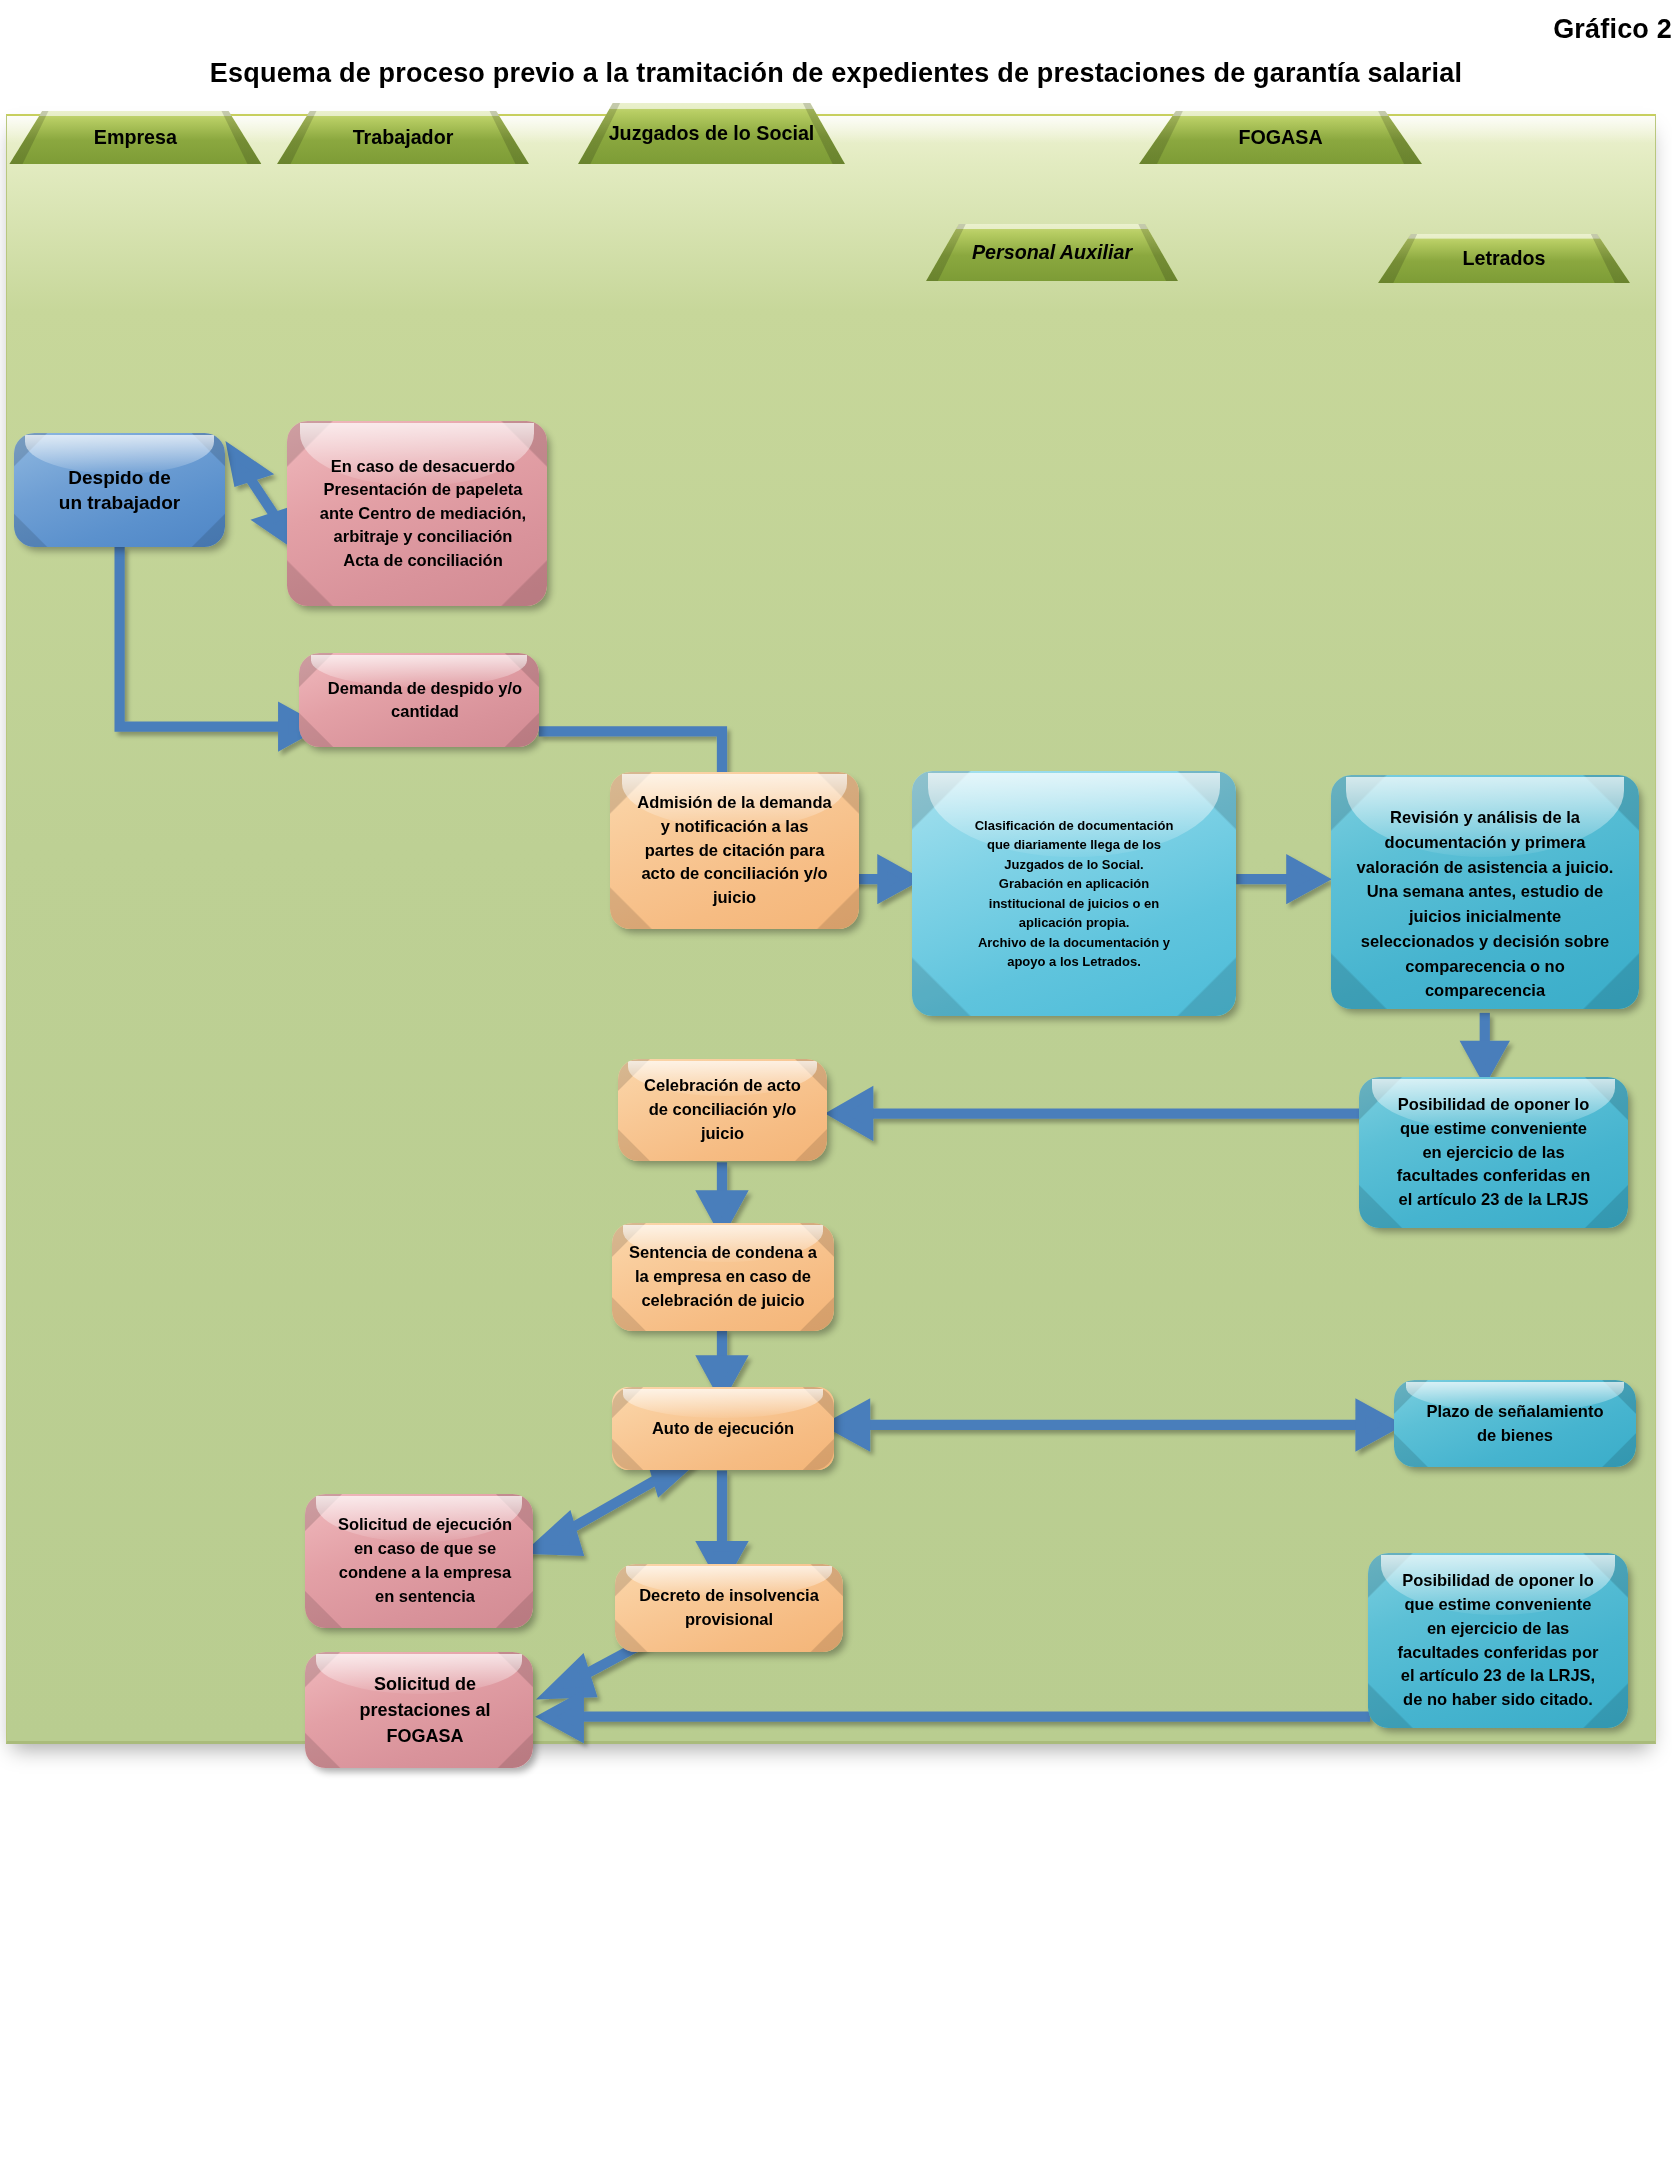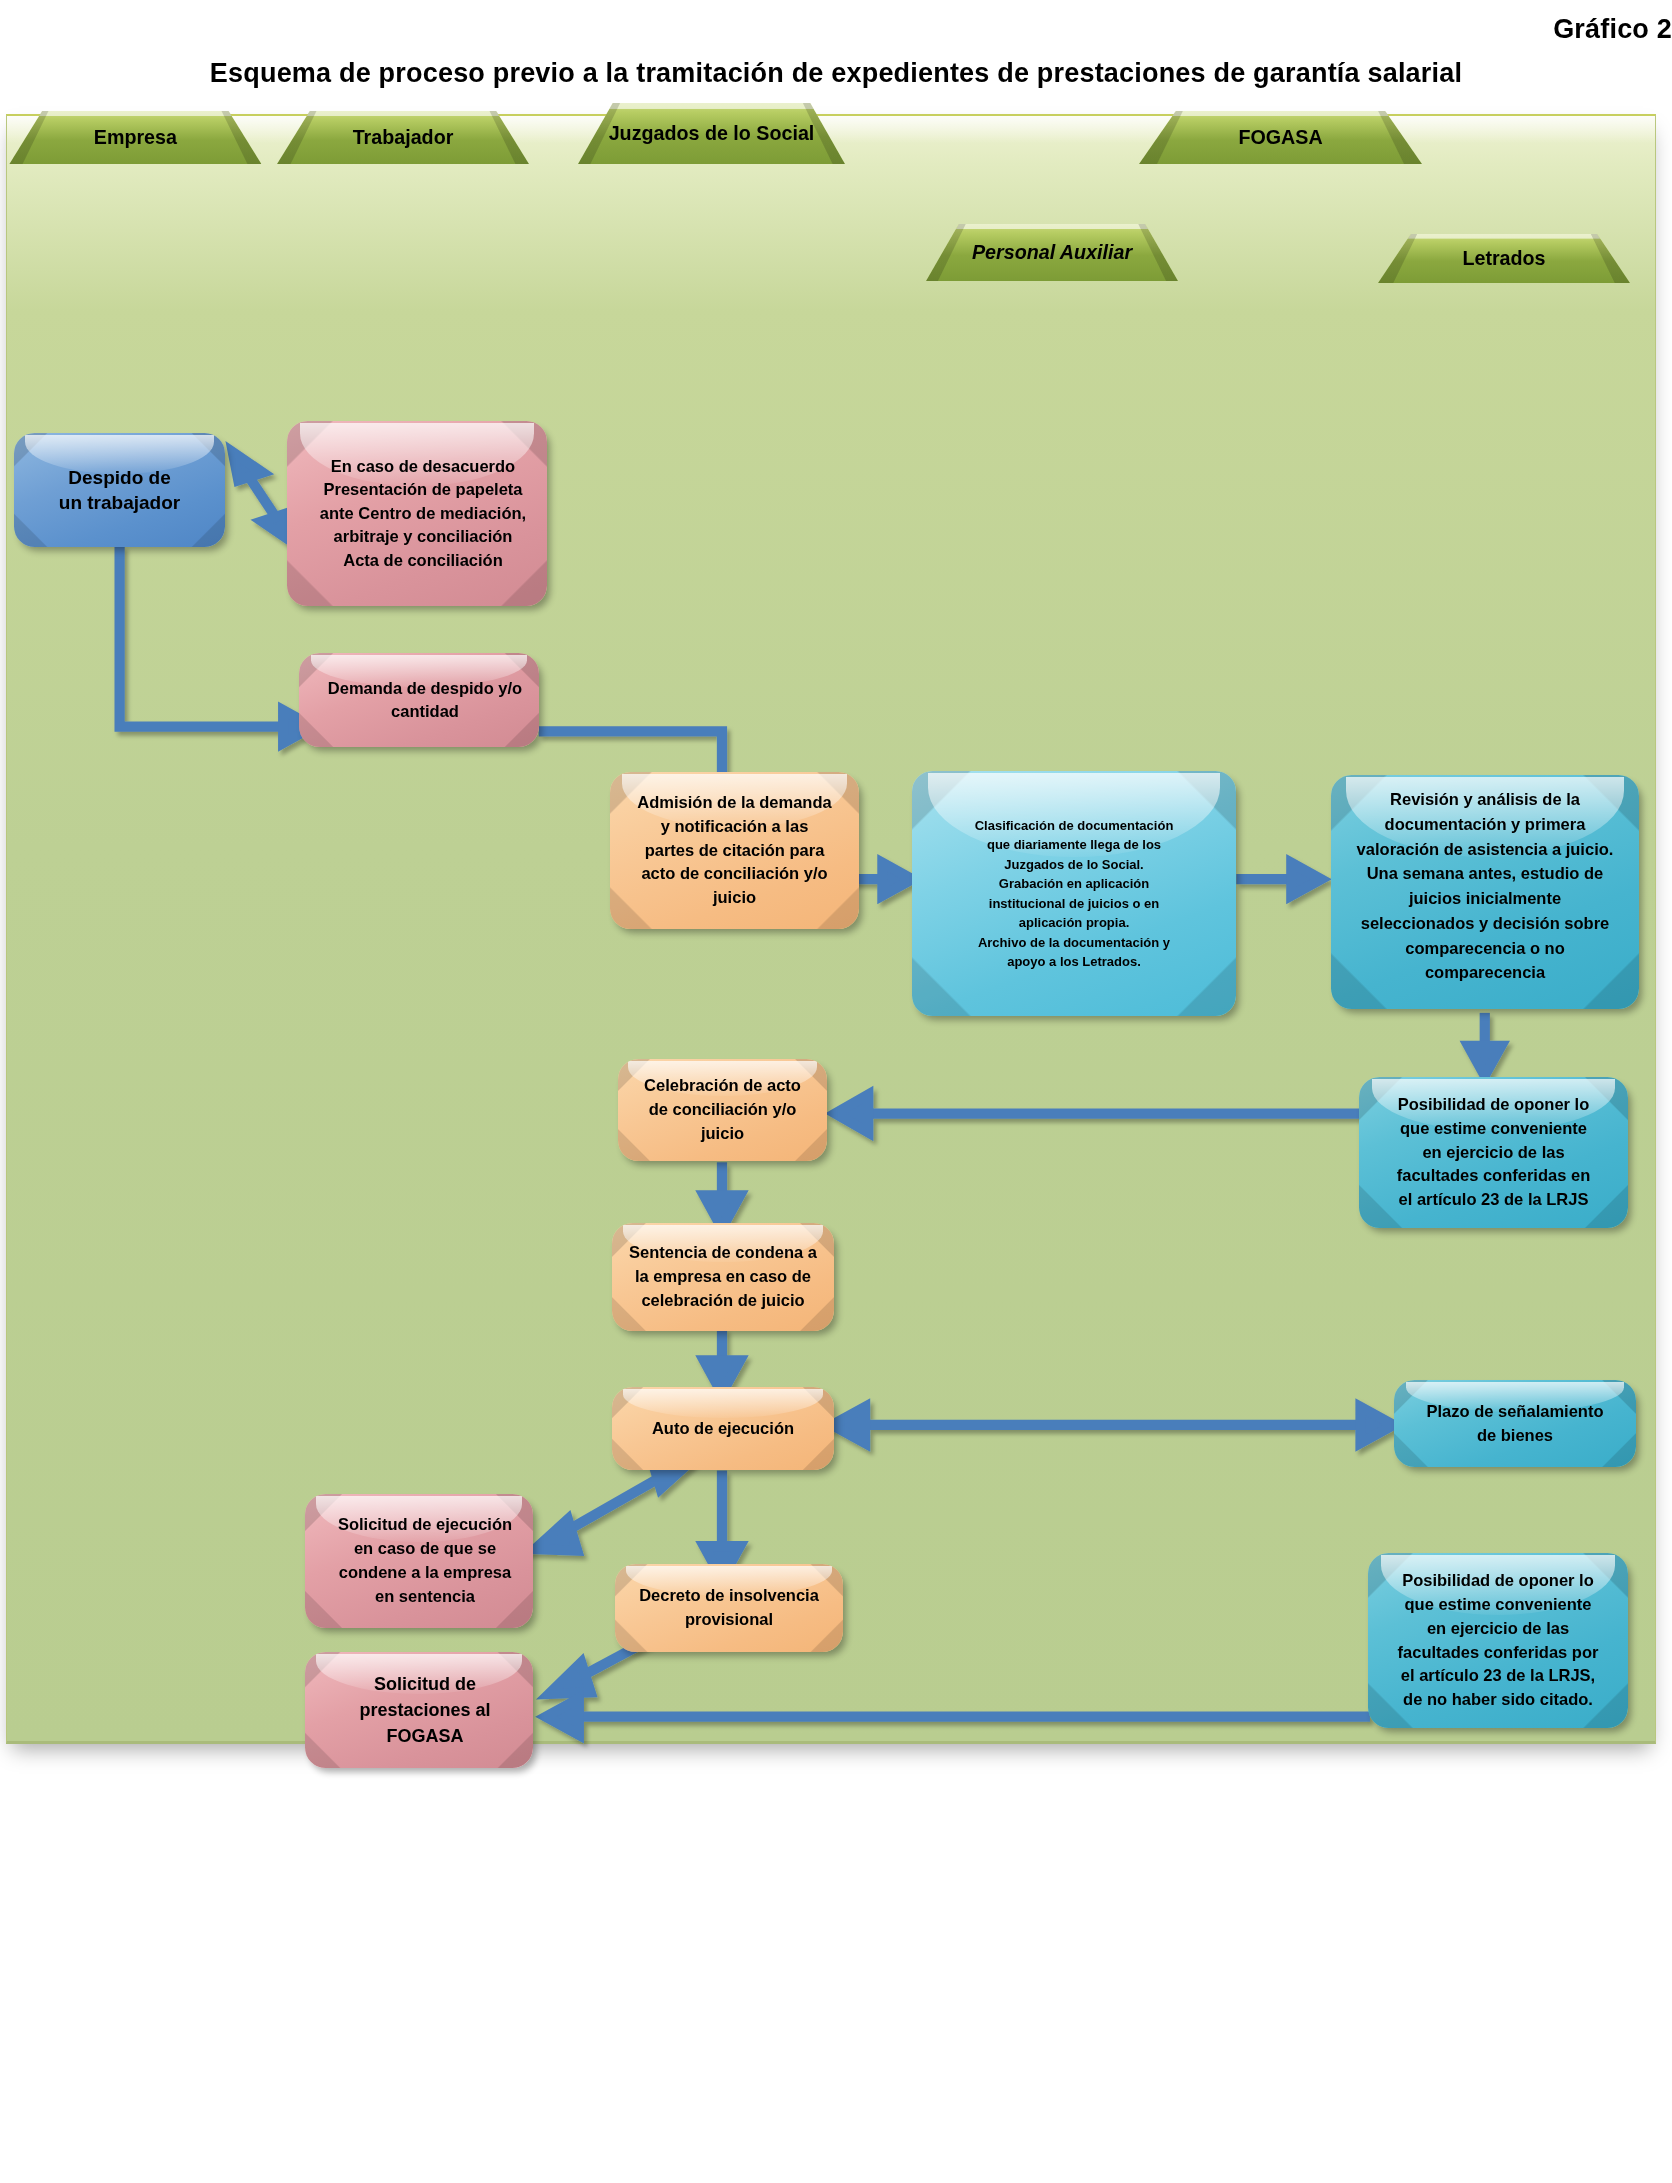--- a/index.html
+++ b/index.html
@@ -218,36 +218,36 @@
 
   <div class="node n-orange" style="left:598px;top:772px;width:249px;height:157px;font-size:16.5px;line-height:1.45;margin-left:12px;">
     <span class="ntext">Admisión de la demanda<br>y notificación a las<br>partes de citación para<br>acto de conciliación y/o<br>juicio</span>
   </div>
 
   <div class="node n-cyan" style="left:912px;top:771px;width:324px;height:245px;font-size:13px;line-height:1.5;">
     <span class="ntext">Clasificación de documentación<br>que diariamente llega de los<br>Juzgados de lo Social.<br>Grabación en aplicación<br>institucional de juicios o en<br>aplicación propia.<br>Archivo de la documentación y<br>apoyo a los Letrados.</span>
   </div>
 
   <div class="node n-teal" style="left:1331px;top:775px;width:308px;height:234px;font-size:16.5px;line-height:1.5;align-items:flex-start;">
-    <span class="ntext" style="padding-top:12px;">Revisión y análisis de la<br>documentación y primera<br>valoración de asistencia a juicio.<br>Una semana antes, estudio de<br>juicios inicialmente<br>seleccionados y decisión sobre<br>comparecencia o no<br>comparecencia</span>
+    <span class="ntext" style="padding-top:30px;">Revisión y análisis de la<br>documentación y primera<br>valoración de asistencia a juicio.<br>Una semana antes, estudio de<br>juicios inicialmente<br>seleccionados y decisión sobre<br>comparecencia o no<br>comparecencia</span>
   </div>
 
   <div class="node n-teal" style="left:1359px;top:1077px;width:269px;height:151px;font-size:16.5px;line-height:1.45;">
     <span class="ntext">Posibilidad de oponer lo<br>que estime conveniente<br>en ejercicio de las<br>facultades conferidas en<br>el artículo 23 de la LRJS</span>
   </div>
 
   <div class="node n-orange" style="left:618px;top:1059px;width:209px;height:102px;font-size:16.5px;line-height:1.45;">
     <span class="ntext">Celebración de acto<br>de conciliación y/o<br>juicio</span>
   </div>
 
   <div class="node n-orange" style="left:612px;top:1223px;width:222px;height:108px;font-size:16.5px;line-height:1.45;">
     <span class="ntext">Sentencia de condena a<br>la empresa en caso de<br>celebración de juicio</span>
   </div>
 
-  <div class="node n-orange" style="left:612px;top:1387px;width:222px;height:83px;font-size:16.5px;line-height:1.45;">
+  <div class="node n-orange" style="left:612px;top:1387px;width:222px;height:83px;font-size:16.5px;line-height:1.45;border-radius:16px;">
     <span class="ntext">Auto de ejecución</span>
   </div>
 
   <div class="node n-teal" style="left:1394px;top:1380px;width:242px;height:87px;font-size:16.5px;line-height:1.45;">
     <span class="ntext">Plazo de señalamiento<br>de bienes</span>
   </div>
 
   <div class="node n-pink" style="left:305px;top:1494px;width:228px;height:134px;font-size:16.5px;line-height:1.45;">
     <span class="ntext">Solicitud de ejecución<br>en caso de que se<br>condene a la empresa<br>en sentencia</span>
   </div>

